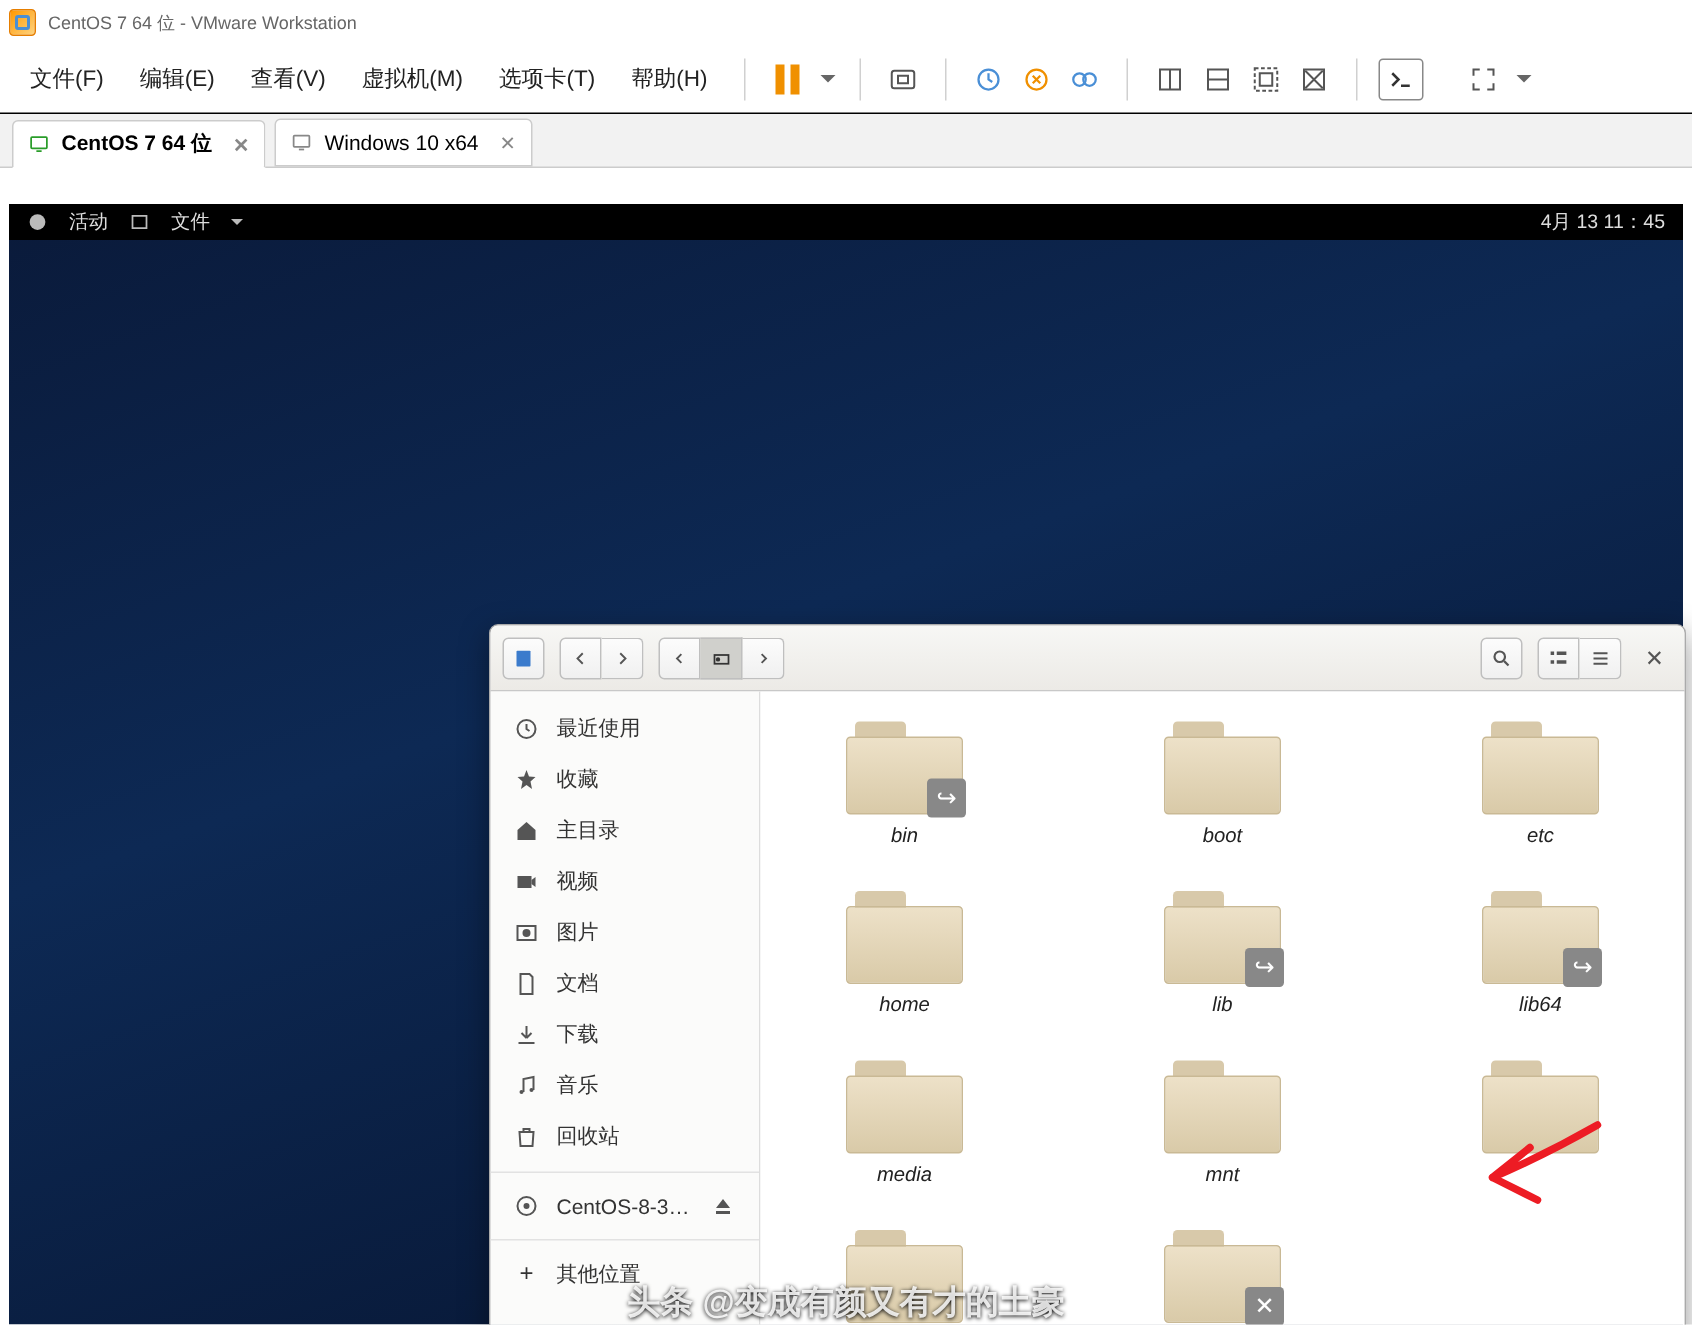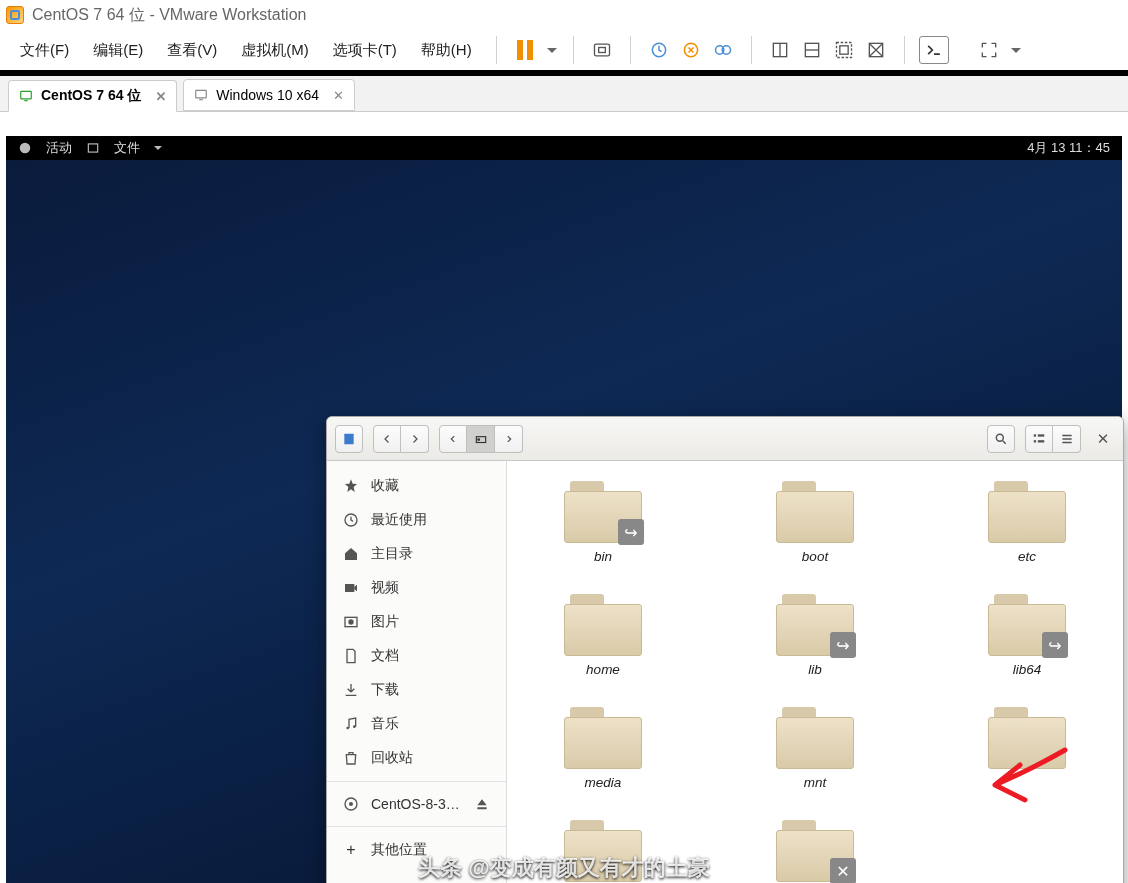--- a/index.html
+++ b/index.html
@@ -1,24 +1,24 @@
 <!DOCTYPE html>
 <html><head>
 <meta charset="utf-8">
 <style>
 * { margin: 0; padding: 0; box-sizing: border-box; font-family: "Microsoft YaHei", "Segoe UI", sans-serif; }
 body { width: 1128px; height: 883px; background: #fff; overflow: hidden; position: relative; }
 
 
-.titlebar { height: 30px; display: flex; align-items: center; padding: 0 6px; color: #666; font-size: 16px; }
+.titlebar { height: 30px; display: flex; align-items: center; padding: 0 6px; color: #666; font-size: 12px; }
 .app-icon { width: 18px; height: 18px; background: linear-gradient(135deg, #ff9800, #ffd480); border: 1px solid #e67e00; border-radius: 3px; margin-right: 8px; position: relative; }
 .app-icon::after { content: ""; position: absolute; inset: 3px; border: 2px solid #4a8fd6; border-radius: 2px; }
 
 
-.menubar { height: 46px; display: flex; align-items: center; border-bottom: 6px solid #000000; padding: 0 10px; gap: 4px; }
+.menubar { height: 46px; display: flex; align-items: center; border-bottom: 1px solid #000000; padding: 0 10px; gap: 4px; }
 .menu-item { padding: 4px 10px; font-size: 15px; color: #222; cursor: pointer; }
 .tb-sep { width: 1px; height: 28px; background: #d0d0d0; margin: 0 10px; }
 .tb-btn { width: 28px; height: 28px; display: flex; align-items: center; justify-content: center; cursor: pointer; border-radius: 3px; }
 .tb-btn svg { width: 20px; height: 20px; }
 .pause-icon { display: flex; gap: 4px; }
 .pause-icon span { width: 6px; height: 20px; background: #f09000; }
 .caret { border: 5px solid transparent; border-top-color: #666; margin-top: 5px; margin-left: 2px; }
 .tb-btn.boxed { border: 1px solid #888; width: 30px; height: 28px; }
 
 
@@ -256,30 +256,30 @@
             </svg>
           </div>
       </div>
       <div class="naut-close">✕</div>
     </div>
 
     <div class="naut-body">
       <div class="naut-side">
         <div class="side-item">
             <svg viewBox="0 0 24 24">
-              <path d="M12 2l2.5 6.5L21 9l-5 4.5L17.5 21 12 17l-5.5 4L8 13.5 3 9l6.5-.5z"></path>
-            </svg>
-            <span>收藏</span>
-          </div>
-        <div class="side-item">
-            <svg viewBox="0 0 24 24">
               <circle cx="12" cy="12" r="9" fill="none" stroke="#555" stroke-width="2"></circle>
               <path d="M12 7v5l3 2" fill="none" stroke="#555" stroke-width="2"></path>
             </svg>
             <span>最近使用</span>
+          </div>
+        <div class="side-item">
+            <svg viewBox="0 0 24 24">
+              <path d="M12 2l2.5 6.5L21 9l-5 4.5L17.5 21 12 17l-5.5 4L8 13.5 3 9l6.5-.5z"></path>
+            </svg>
+            <span>收藏</span>
           </div>
         <div class="side-item">
             <svg viewBox="0 0 24 24">
               <path d="M3 11l9-8 9 8v10H3z"></path>
             </svg>
             <span>主目录</span>
           </div>
         <div class="side-item">
             <svg viewBox="0 0 24 24">
               <rect x="3" y="6" width="14" height="12"></rect>

